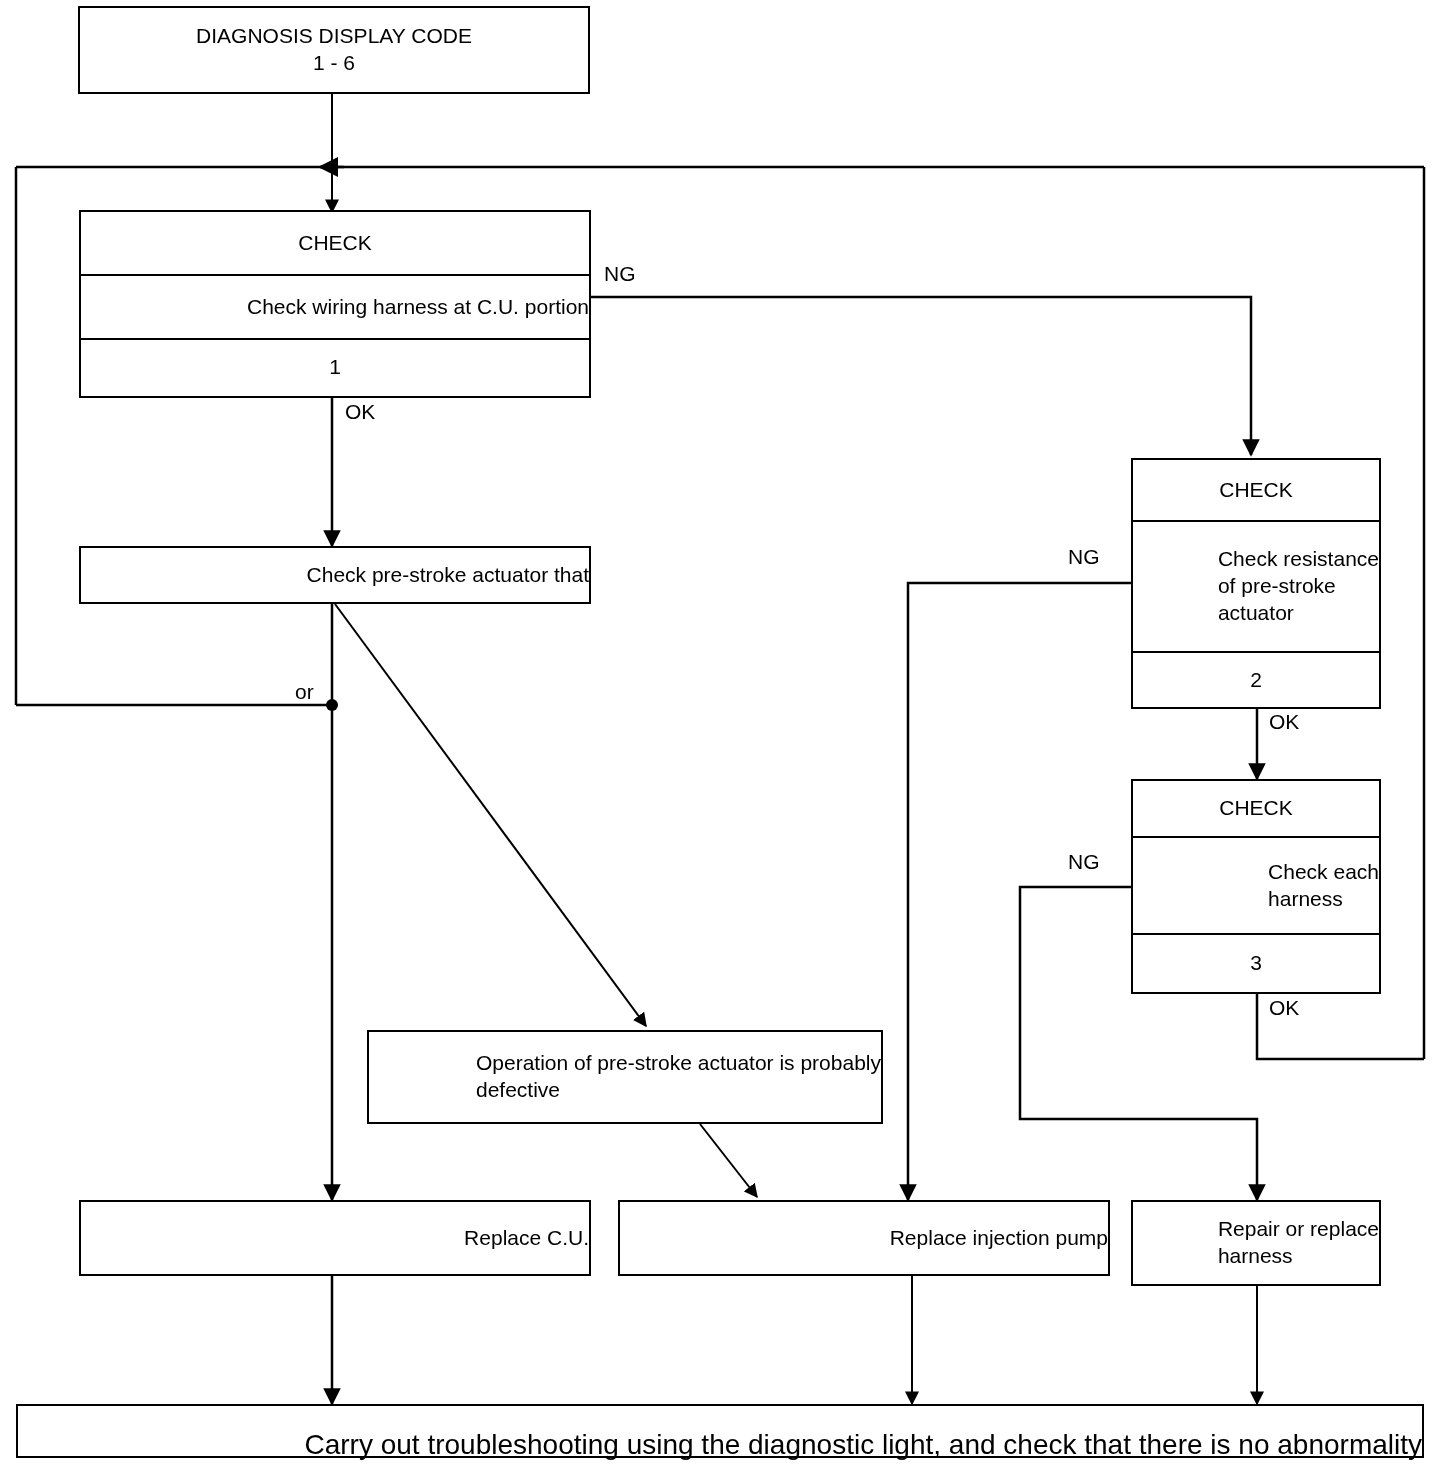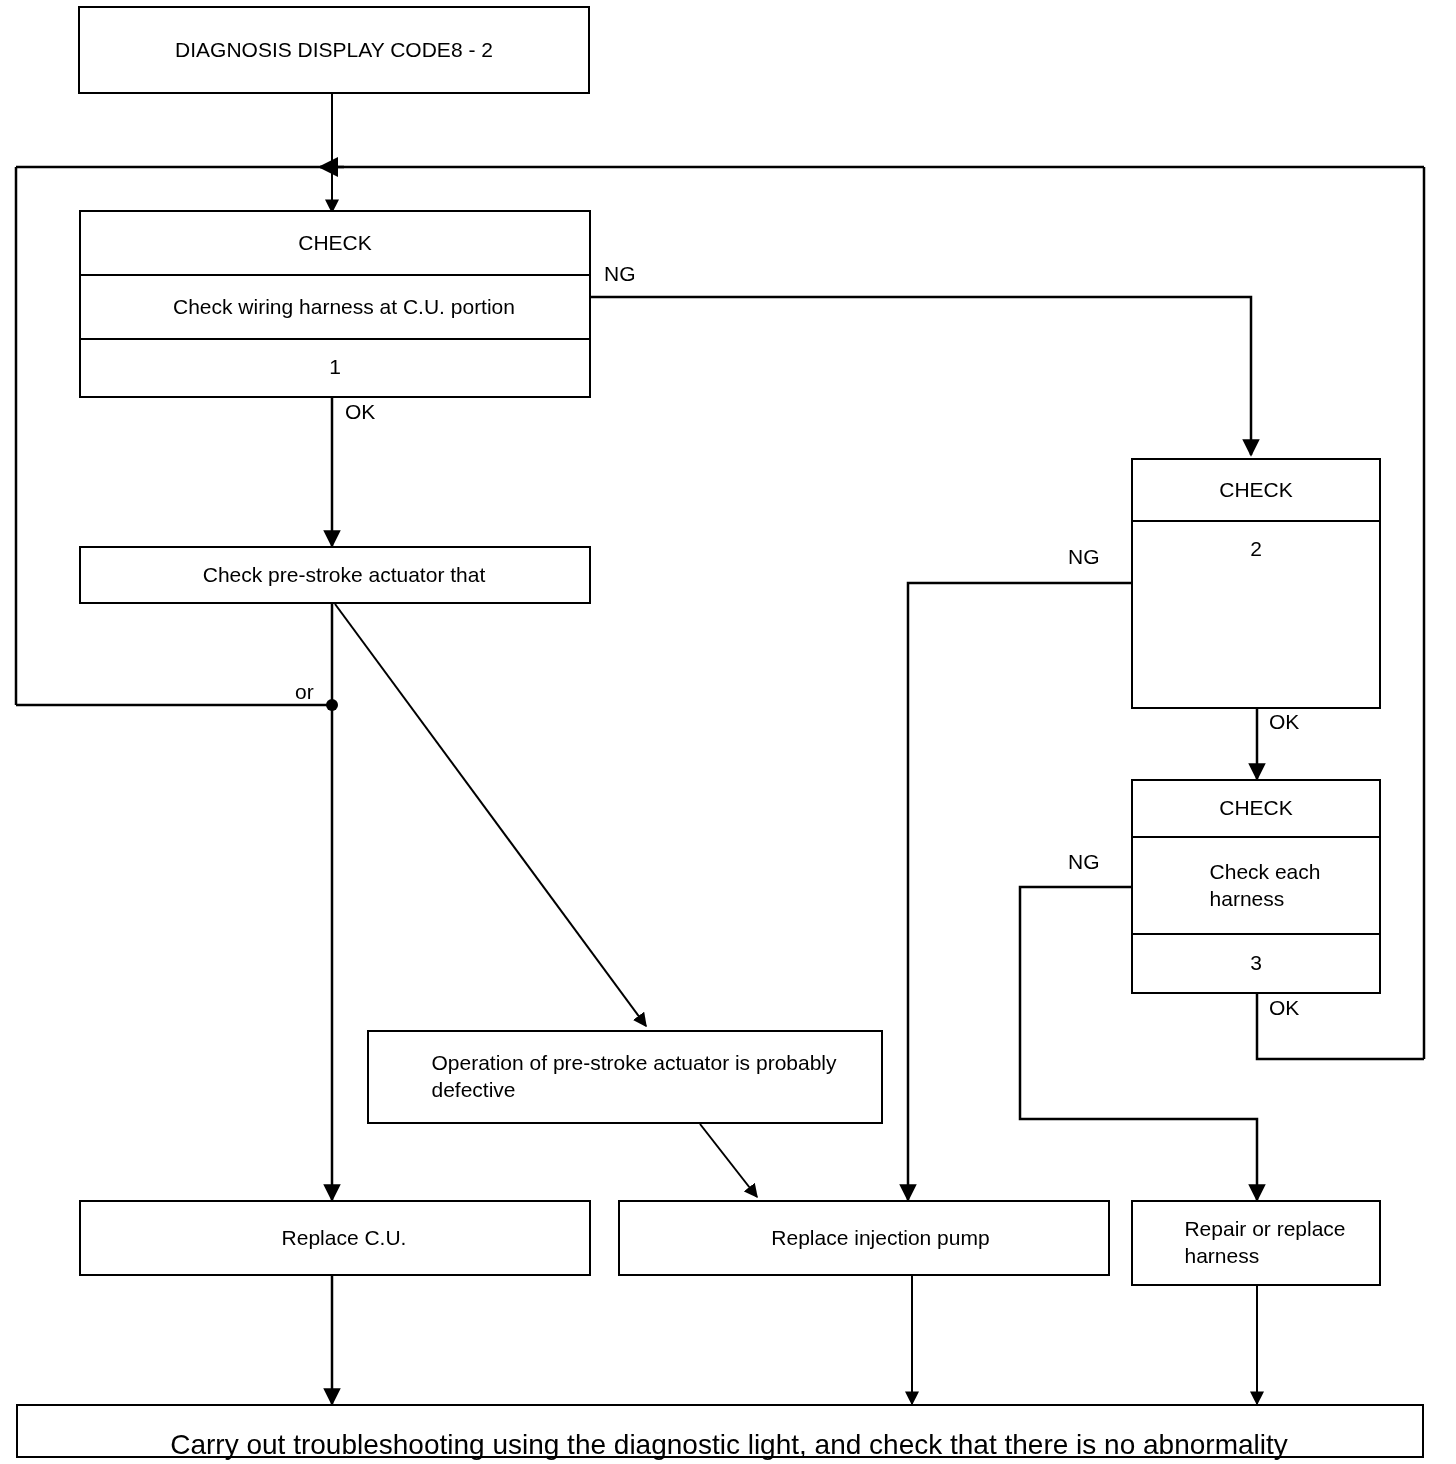--- a/index.html
+++ b/index.html
@@ -29,21 +29,21 @@
     box-sizing: border-box;
     border: 2.5px solid #000;
     background: #fff;
   }
   .node .row {
     box-sizing: border-box;
     display: flex;
     align-items: center;
   }
   .node .row.center { justify-content: center; }
-  .node .row.left { justify-content: center; padding-left: 18px; }
+  .node .row.left { justify-content: flex-end; padding-left: 18px; }
   .node .divider { border-top: 2.5px solid #000; }
   .lbl {
     position: absolute;
     font-size: 21px;
     line-height: 1.1;
     white-space: pre;
   }
   .txt { font-size: 21px; line-height: 1.28; white-space: pre-line; }
   .bottombar-text { font-size: 28px; margin-top: 28px; }
 </style>
@@ -92,23 +92,23 @@
       <path d="M 1257 994 L 1257 1059 L 1424 1059" stroke-width="2.5"></path>
 
       <path d="M 332 1276 L 332 1404" stroke-width="2.5" marker-end="url(#arrow)"></path>
       <path d="M 912 1276 L 912 1404" stroke-width="2" marker-end="url(#arrow)"></path>
       <path d="M 1257 1286 L 1257 1404" stroke-width="2" marker-end="url(#arrow)"></path>
 
     </g>
   </svg>
 
   <div class="node" style="left:78px; top:6px; width:512px; height:88px;">
-    <div class="row center" style="height:100%; justify-content:center;">
+    <div class="row center" style="height:100%; flex-direction:column; justify-content:center;">
       <div class="txt" style="text-align:center;">DIAGNOSIS DISPLAY CODE</div>
-      <div class="txt" style="text-align:center;">8 - 2</div>
+      <div class="txt" style="text-align:center;">1 - 6</div>
     </div>
   </div>
 
   <div class="node" style="left:79px; top:210px; width:512px; height:188px;">
     <div class="row center" style="height:62px;">
       <span class="txt">CHECK</span>
     </div>
     <div class="row left divider" style="height:64px;">
       <span class="txt">Check wiring harness at C.U. portion</span>
     </div>
@@ -119,20 +119,25 @@
 
   <div class="node" style="left:79px; top:546px; width:512px; height:58px;">
     <div class="row left" style="height:100%;">
       <span class="txt">Check pre-stroke actuator that</span>
     </div>
   </div>
 
   <div class="node" style="left:1131px; top:458px; width:250px; height:251px;">
     <div class="row center" style="height:60px;">
       <span class="txt">CHECK</span>
+    </div>
+    <div class="row left divider" style="height:131px;">
+      <span class="txt">Check resistance
+of pre-stroke
+actuator</span>
     </div>
     <div class="row center divider" style="height:57px;">
       <span class="txt">2</span>
     </div>
   </div>
 
   <div class="node" style="left:1131px; top:779px; width:250px; height:215px;">
     <div class="row center" style="height:55px;">
       <span class="txt">CHECK</span>
     </div>

